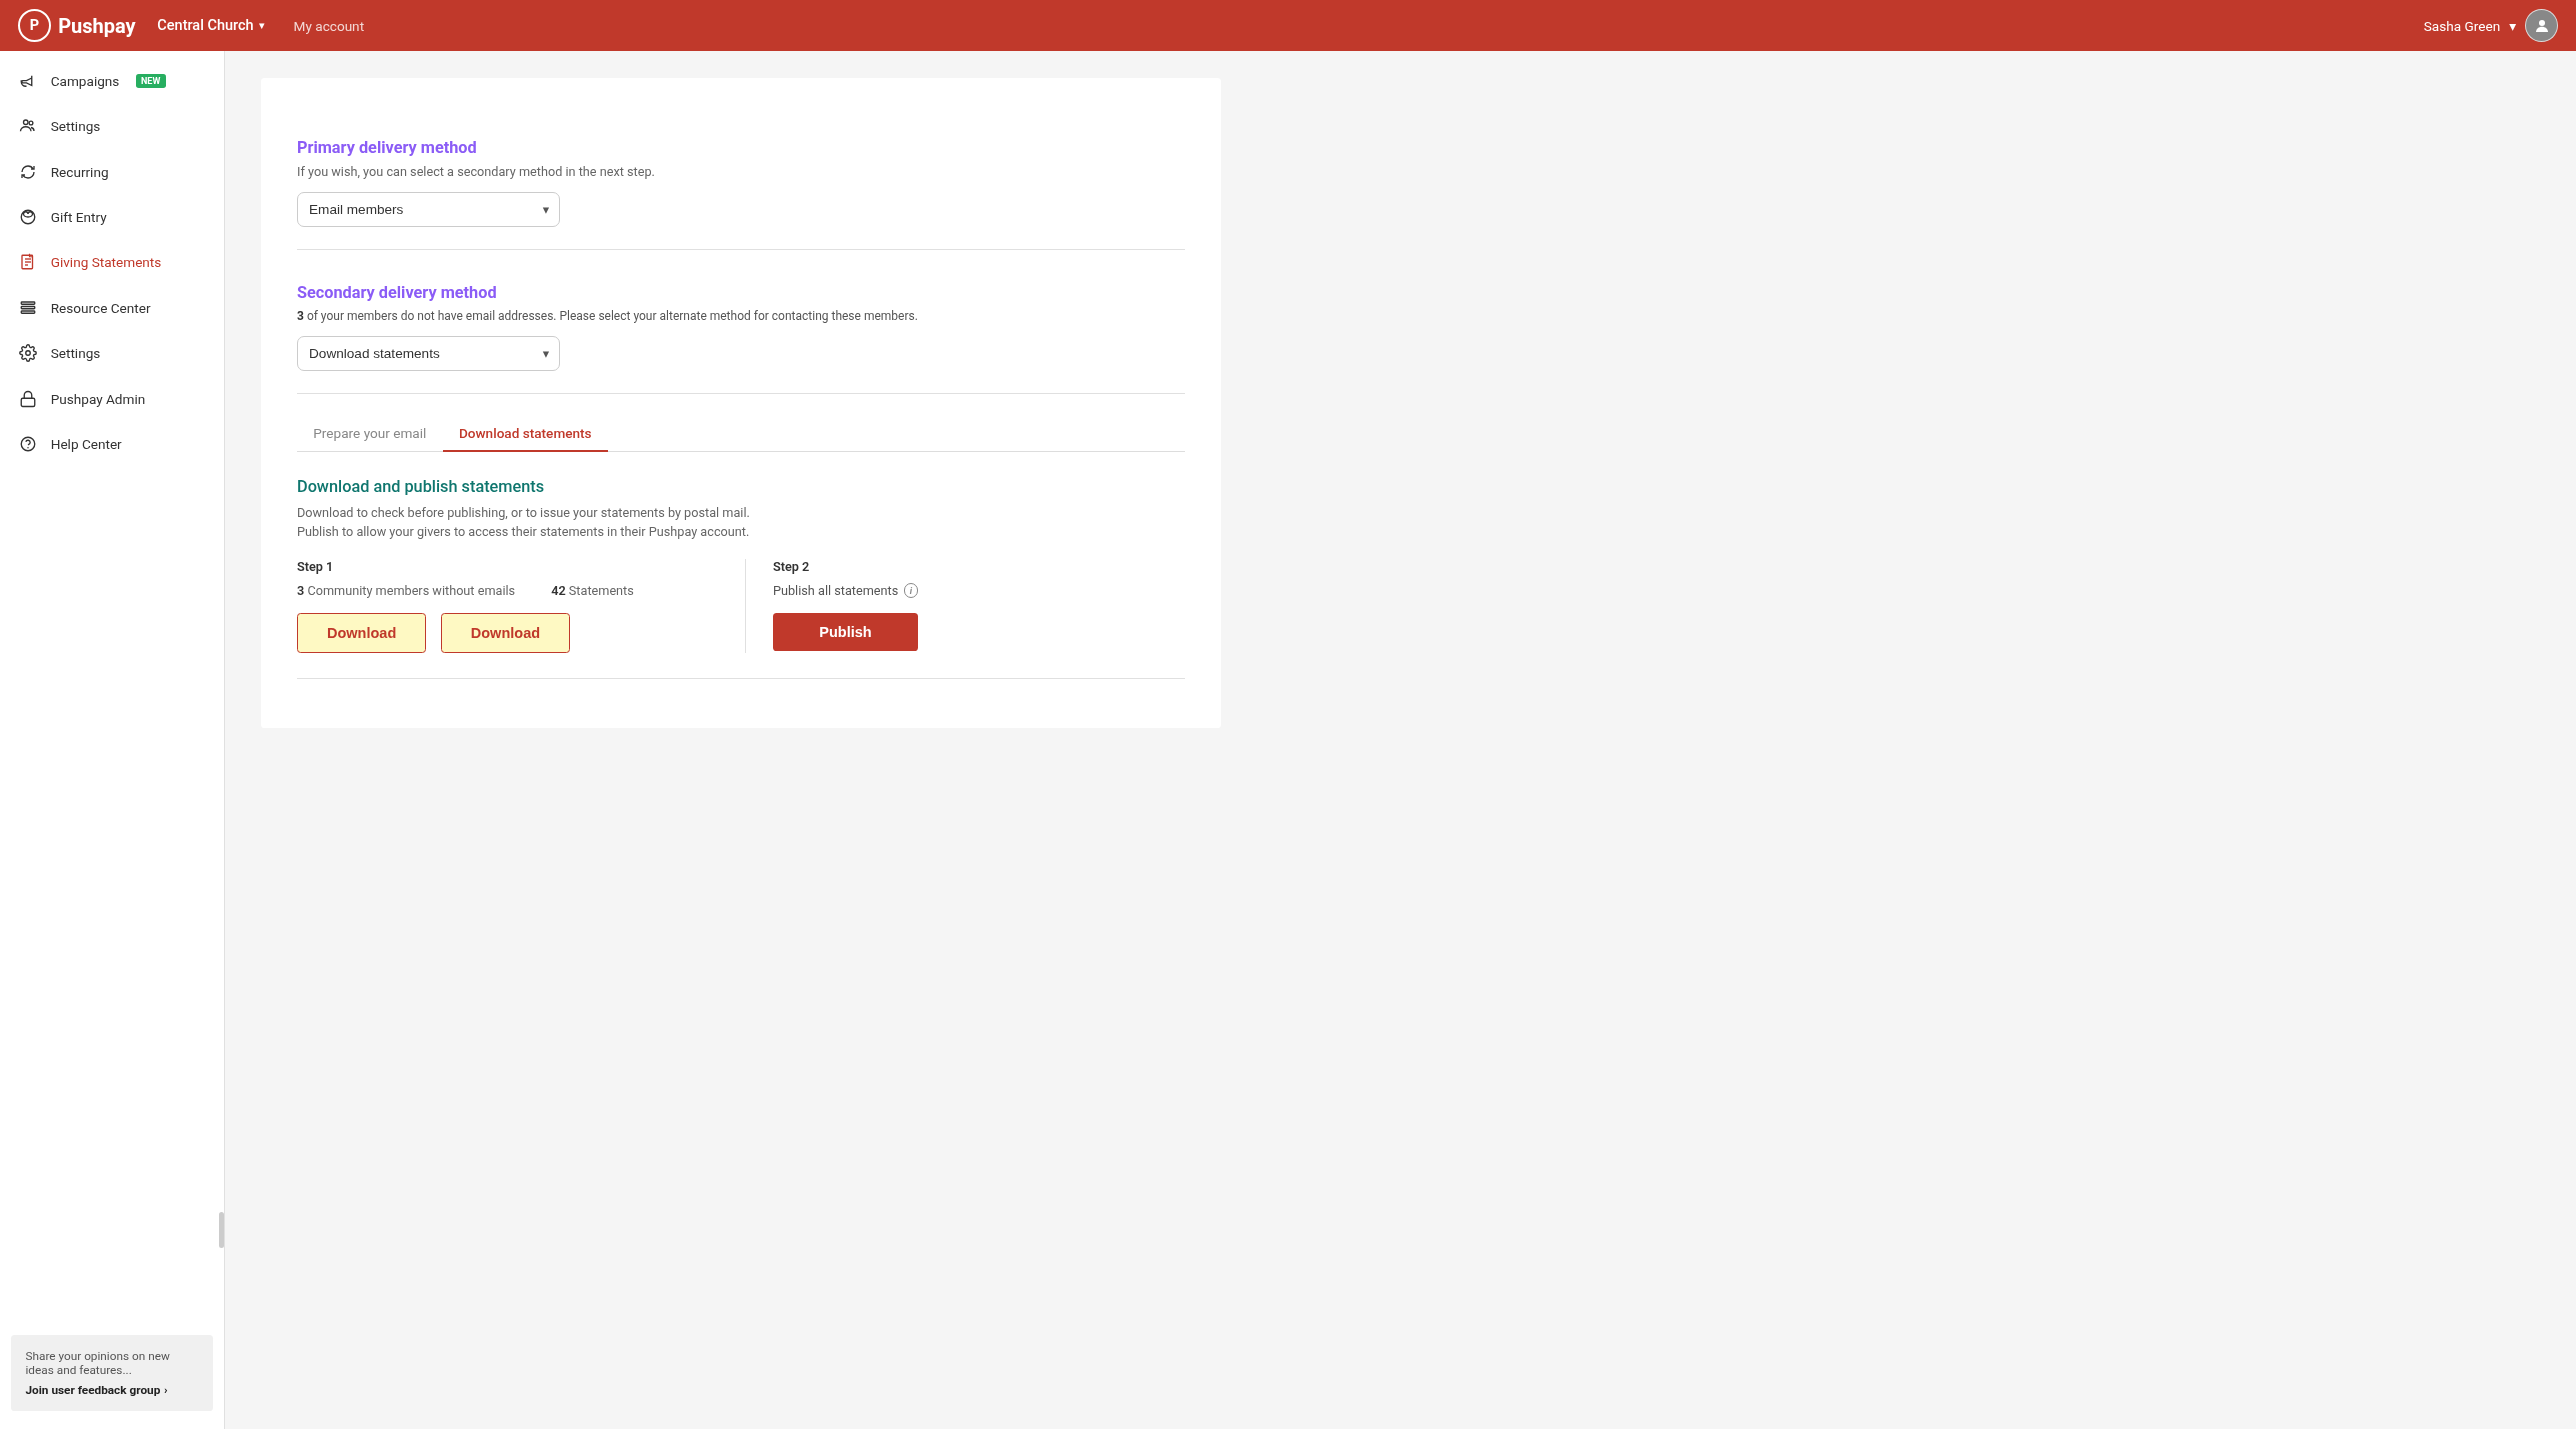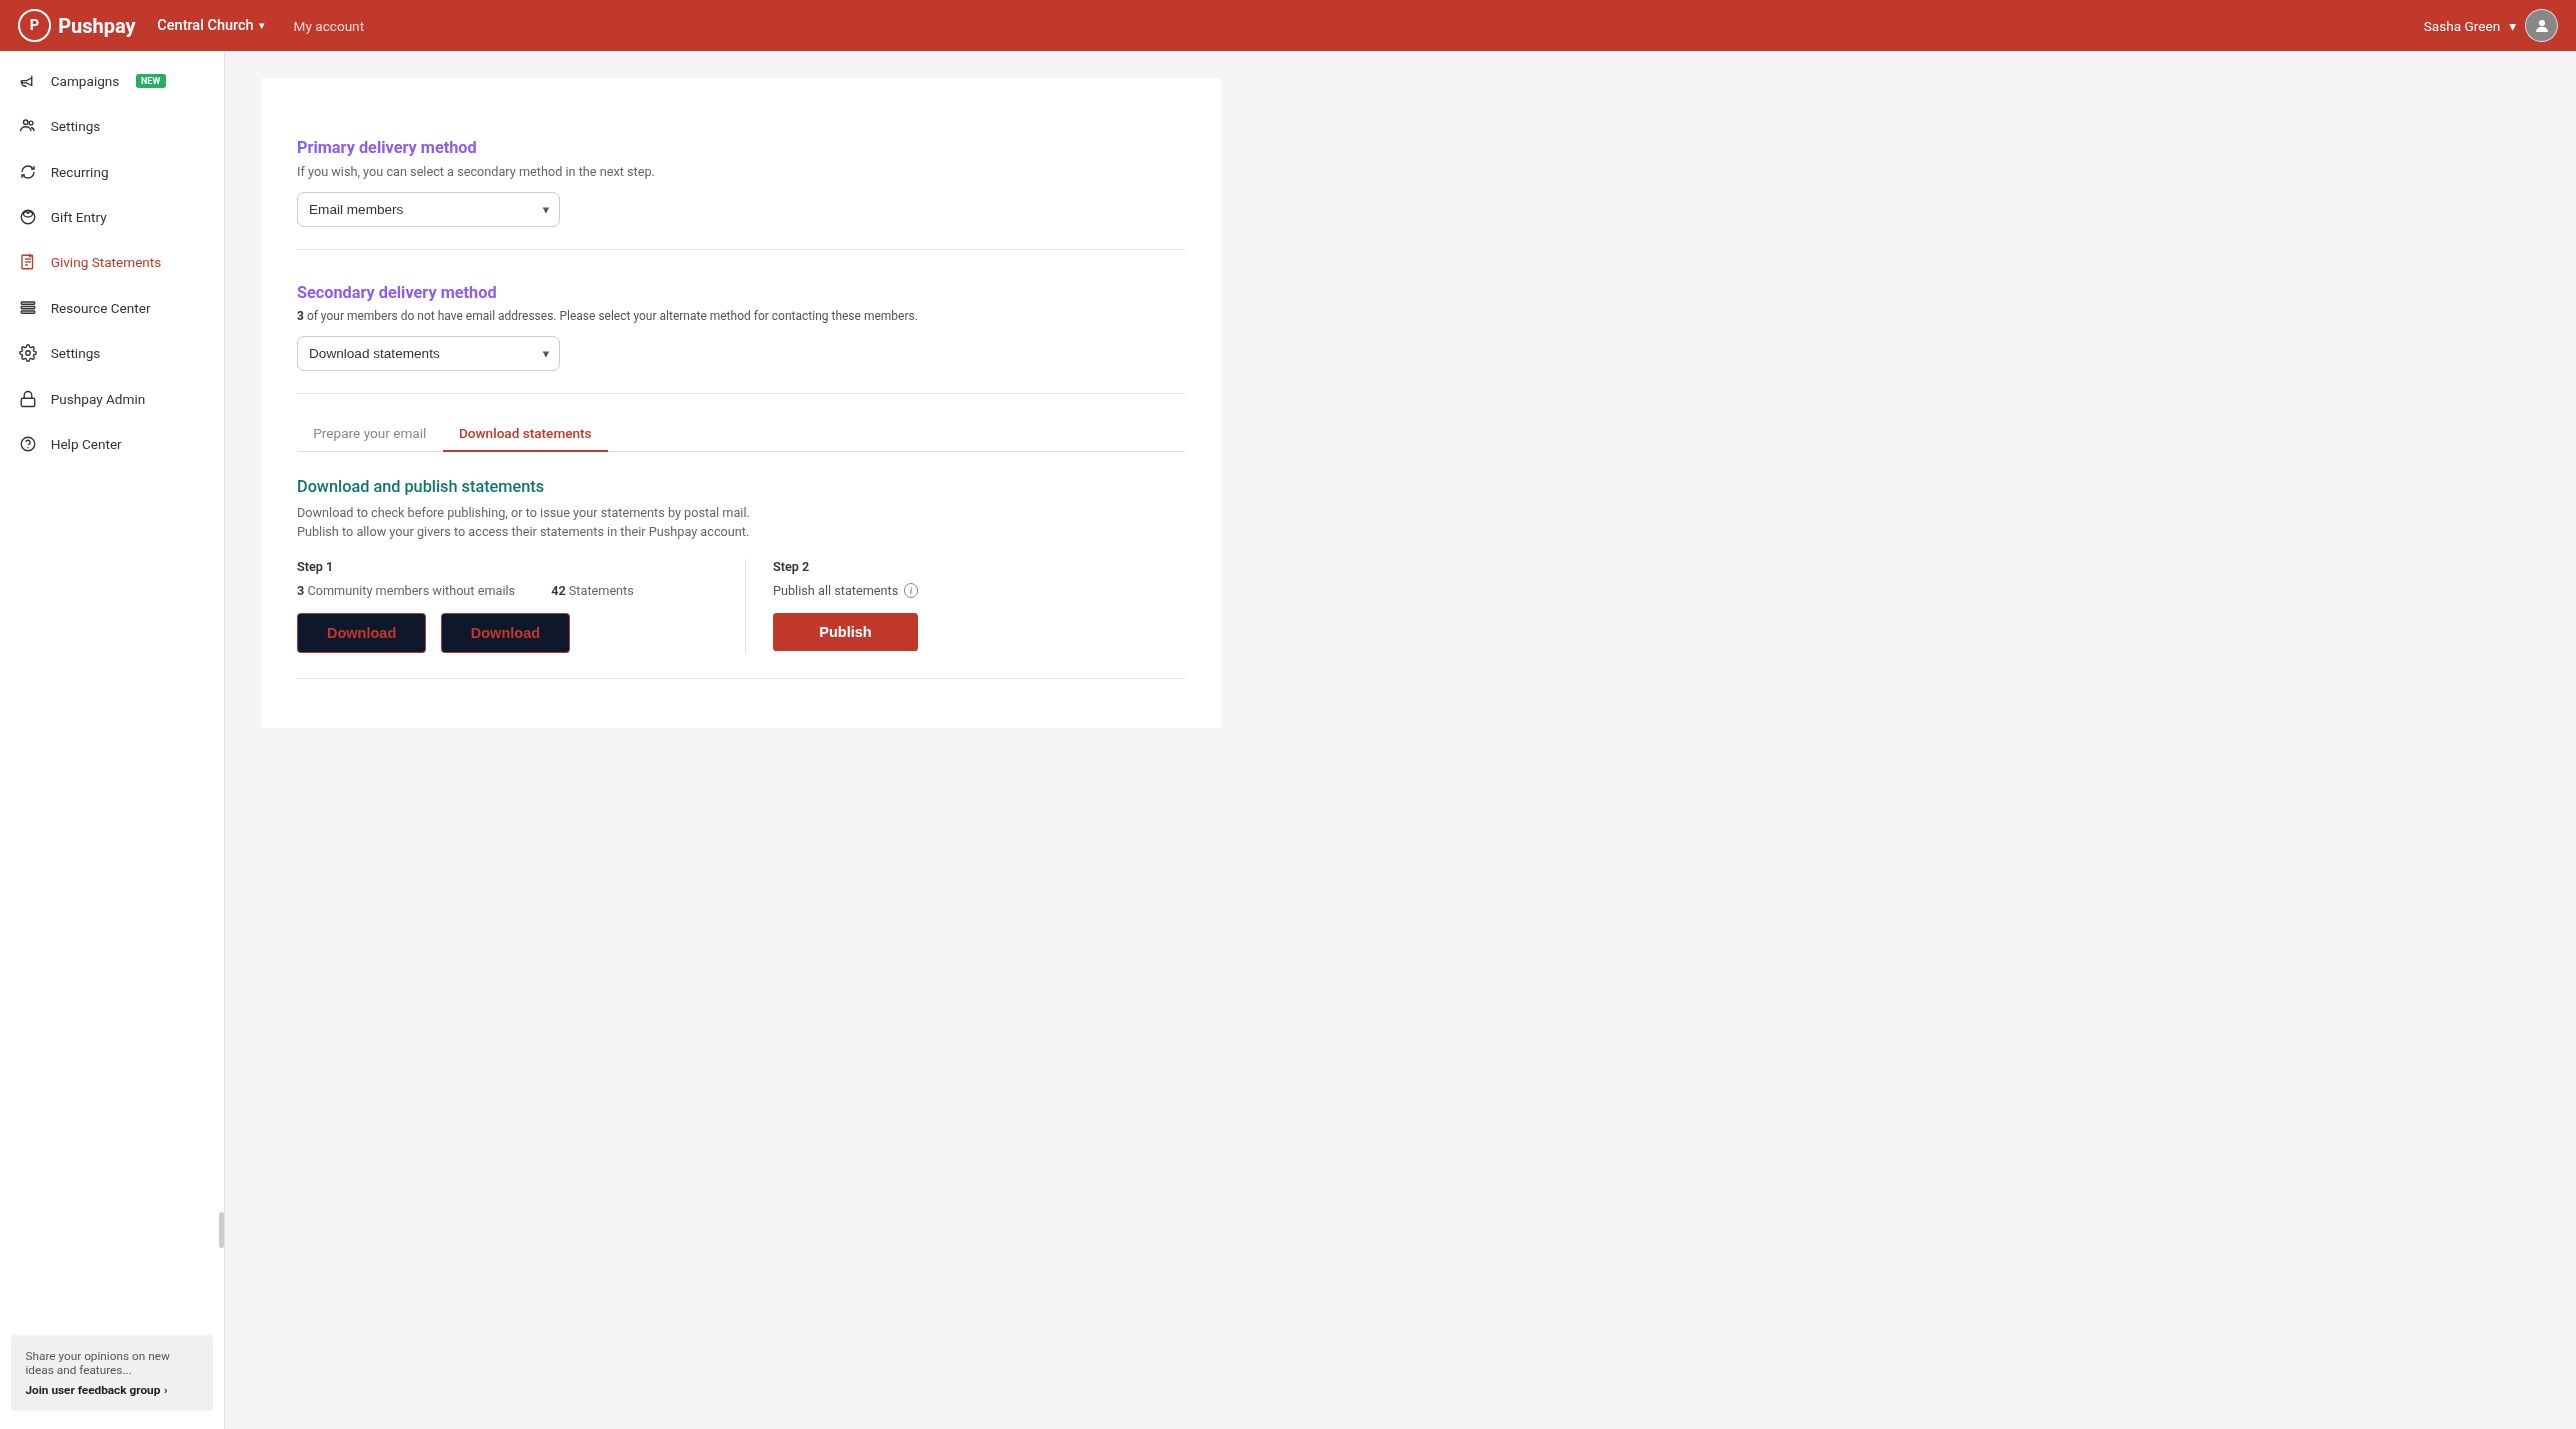--- a/index.html
+++ b/index.html
@@ -269,21 +269,21 @@
       color: #333;
       font-weight: 600;
     }
     .step-buttons {
       display: flex;
       gap: 14.5px;
     }
     .btn-download {
       padding: 11px 29px;
       border: 1.8px solid #c0392b;
-      background: #0f172a;
+      background: #fef9c3;
       color: #c0392b;
       font-size: 14.5px;
       font-weight: 600;
       border-radius: 3.6px;
       cursor: pointer;
       min-width: 118px;
     }
     .btn-publish {
       padding: 11px 36px;
       border: none;

